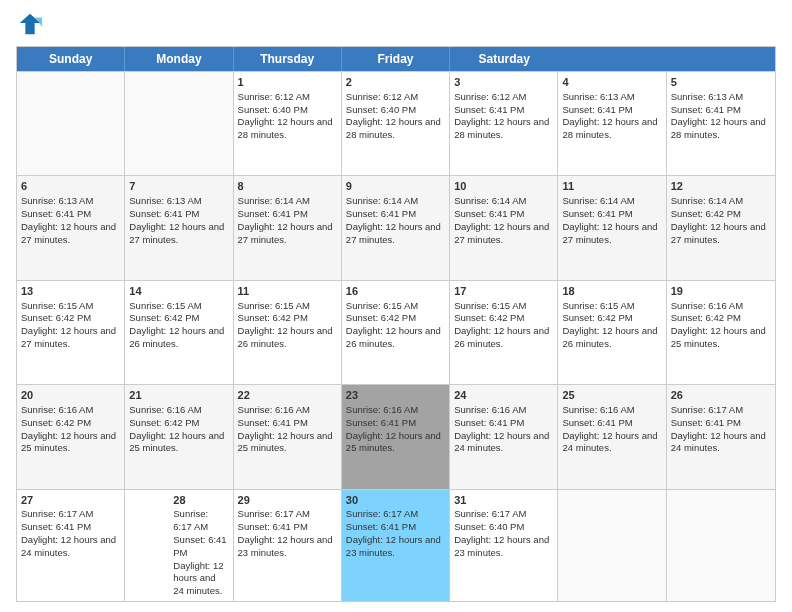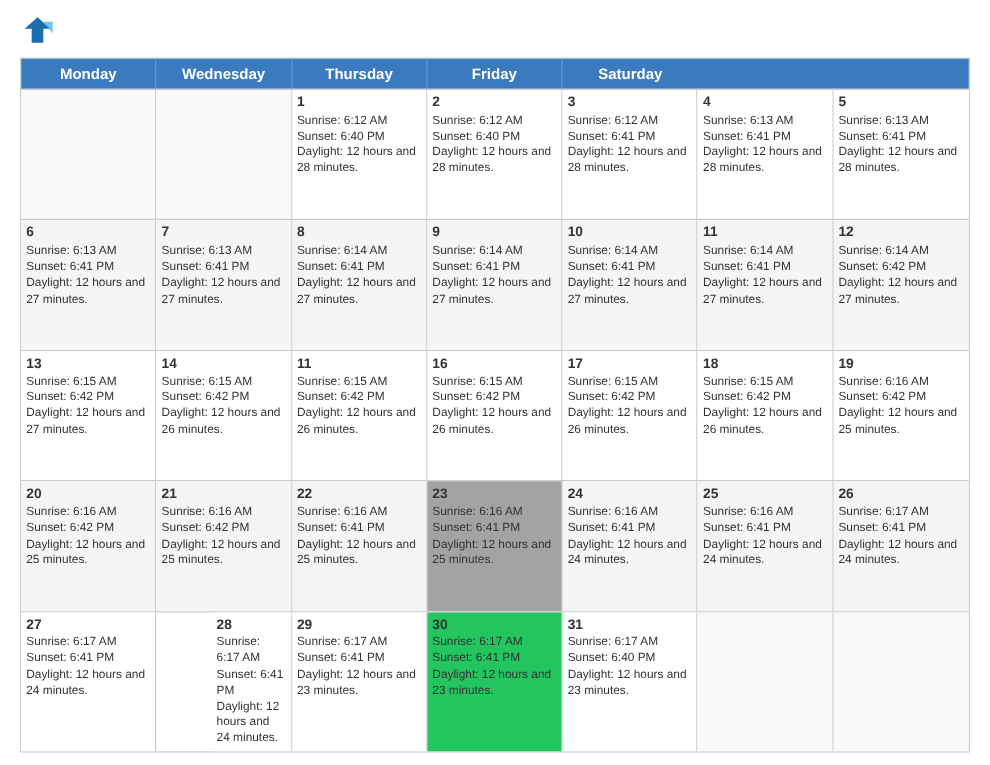--- a/index.html
+++ b/index.html
@@ -125,22 +125,22 @@
       </div>
     </div>
     <div class="title-block">
       <div class="title-month"></div>
       <div class="title-location"></div>
     </div>
   </div>
 
   <div class="calendar">
     <div class="cal-header-row">
+    <div class="cal-header-cell">Sunday</div>
         <div class="cal-header-cell">Monday</div>
-        <div class="cal-header-cell">Wednesday</div>
         <div class="cal-header-cell">Thursday</div>
         <div class="cal-header-cell">Friday</div>
         <div class="cal-header-cell">Saturday</div>
       </div>
     <div class="cal-body">
     <div class="cal-row">
           <div class="cal-cell empty" style="background: rgb(249, 249, 249);"></div>
           <div class="cal-cell empty" style="background: rgb(249, 249, 249);"></div>
           <div class="cal-cell" style="background: rgb(255, 255, 255);"><span class="day-num">1</span><span style="white-space: pre-line;">Sunrise: 6:12 AM
 Sunset: 6:40 PM
@@ -230,21 +230,21 @@
         <div class="cal-row">
           <div class="cal-cell" style="background: rgb(255, 255, 255);"><span class="day-num">27</span><span style="white-space: pre-line;">Sunrise: 6:17 AM
 Sunset: 6:41 PM
 Daylight: 12 hours and 24 minutes.</span></div>
           <div class="cal-cell" style="background: rgb(255, 255, 255); margin-left: 44px;"><span class="day-num">28</span><span style="white-space: pre-line;">Sunrise: 6:17 AM
 Sunset: 6:41 PM
 Daylight: 12 hours and 24 minutes.</span></div>
           <div class="cal-cell" style="background: rgb(255, 255, 255);"><span class="day-num">29</span><span style="white-space: pre-line;">Sunrise: 6:17 AM
 Sunset: 6:41 PM
 Daylight: 12 hours and 23 minutes.</span></div>
-          <div class="cal-cell" style="background: #22c55e;"><span class="day-num">30</span><span style="white-space: pre-line;">Sunrise: 6:17 AM
+          <div class="cal-cell" style="background: #7dd3fc;"><span class="day-num">30</span><span style="white-space: pre-line;">Sunrise: 6:17 AM
 Sunset: 6:41 PM
 Daylight: 12 hours and 23 minutes.</span></div>
           <div class="cal-cell" style="background: rgb(255, 255, 255);"><span class="day-num">31</span><span style="white-space: pre-line;">Sunrise: 6:17 AM
 Sunset: 6:40 PM
 Daylight: 12 hours and 23 minutes.</span></div>
           <div class="cal-cell empty" style="background: rgb(249, 249, 249);"></div>
           <div class="cal-cell empty" style="background: rgb(249, 249, 249);"></div>
         </div>
       </div>
   </div>

